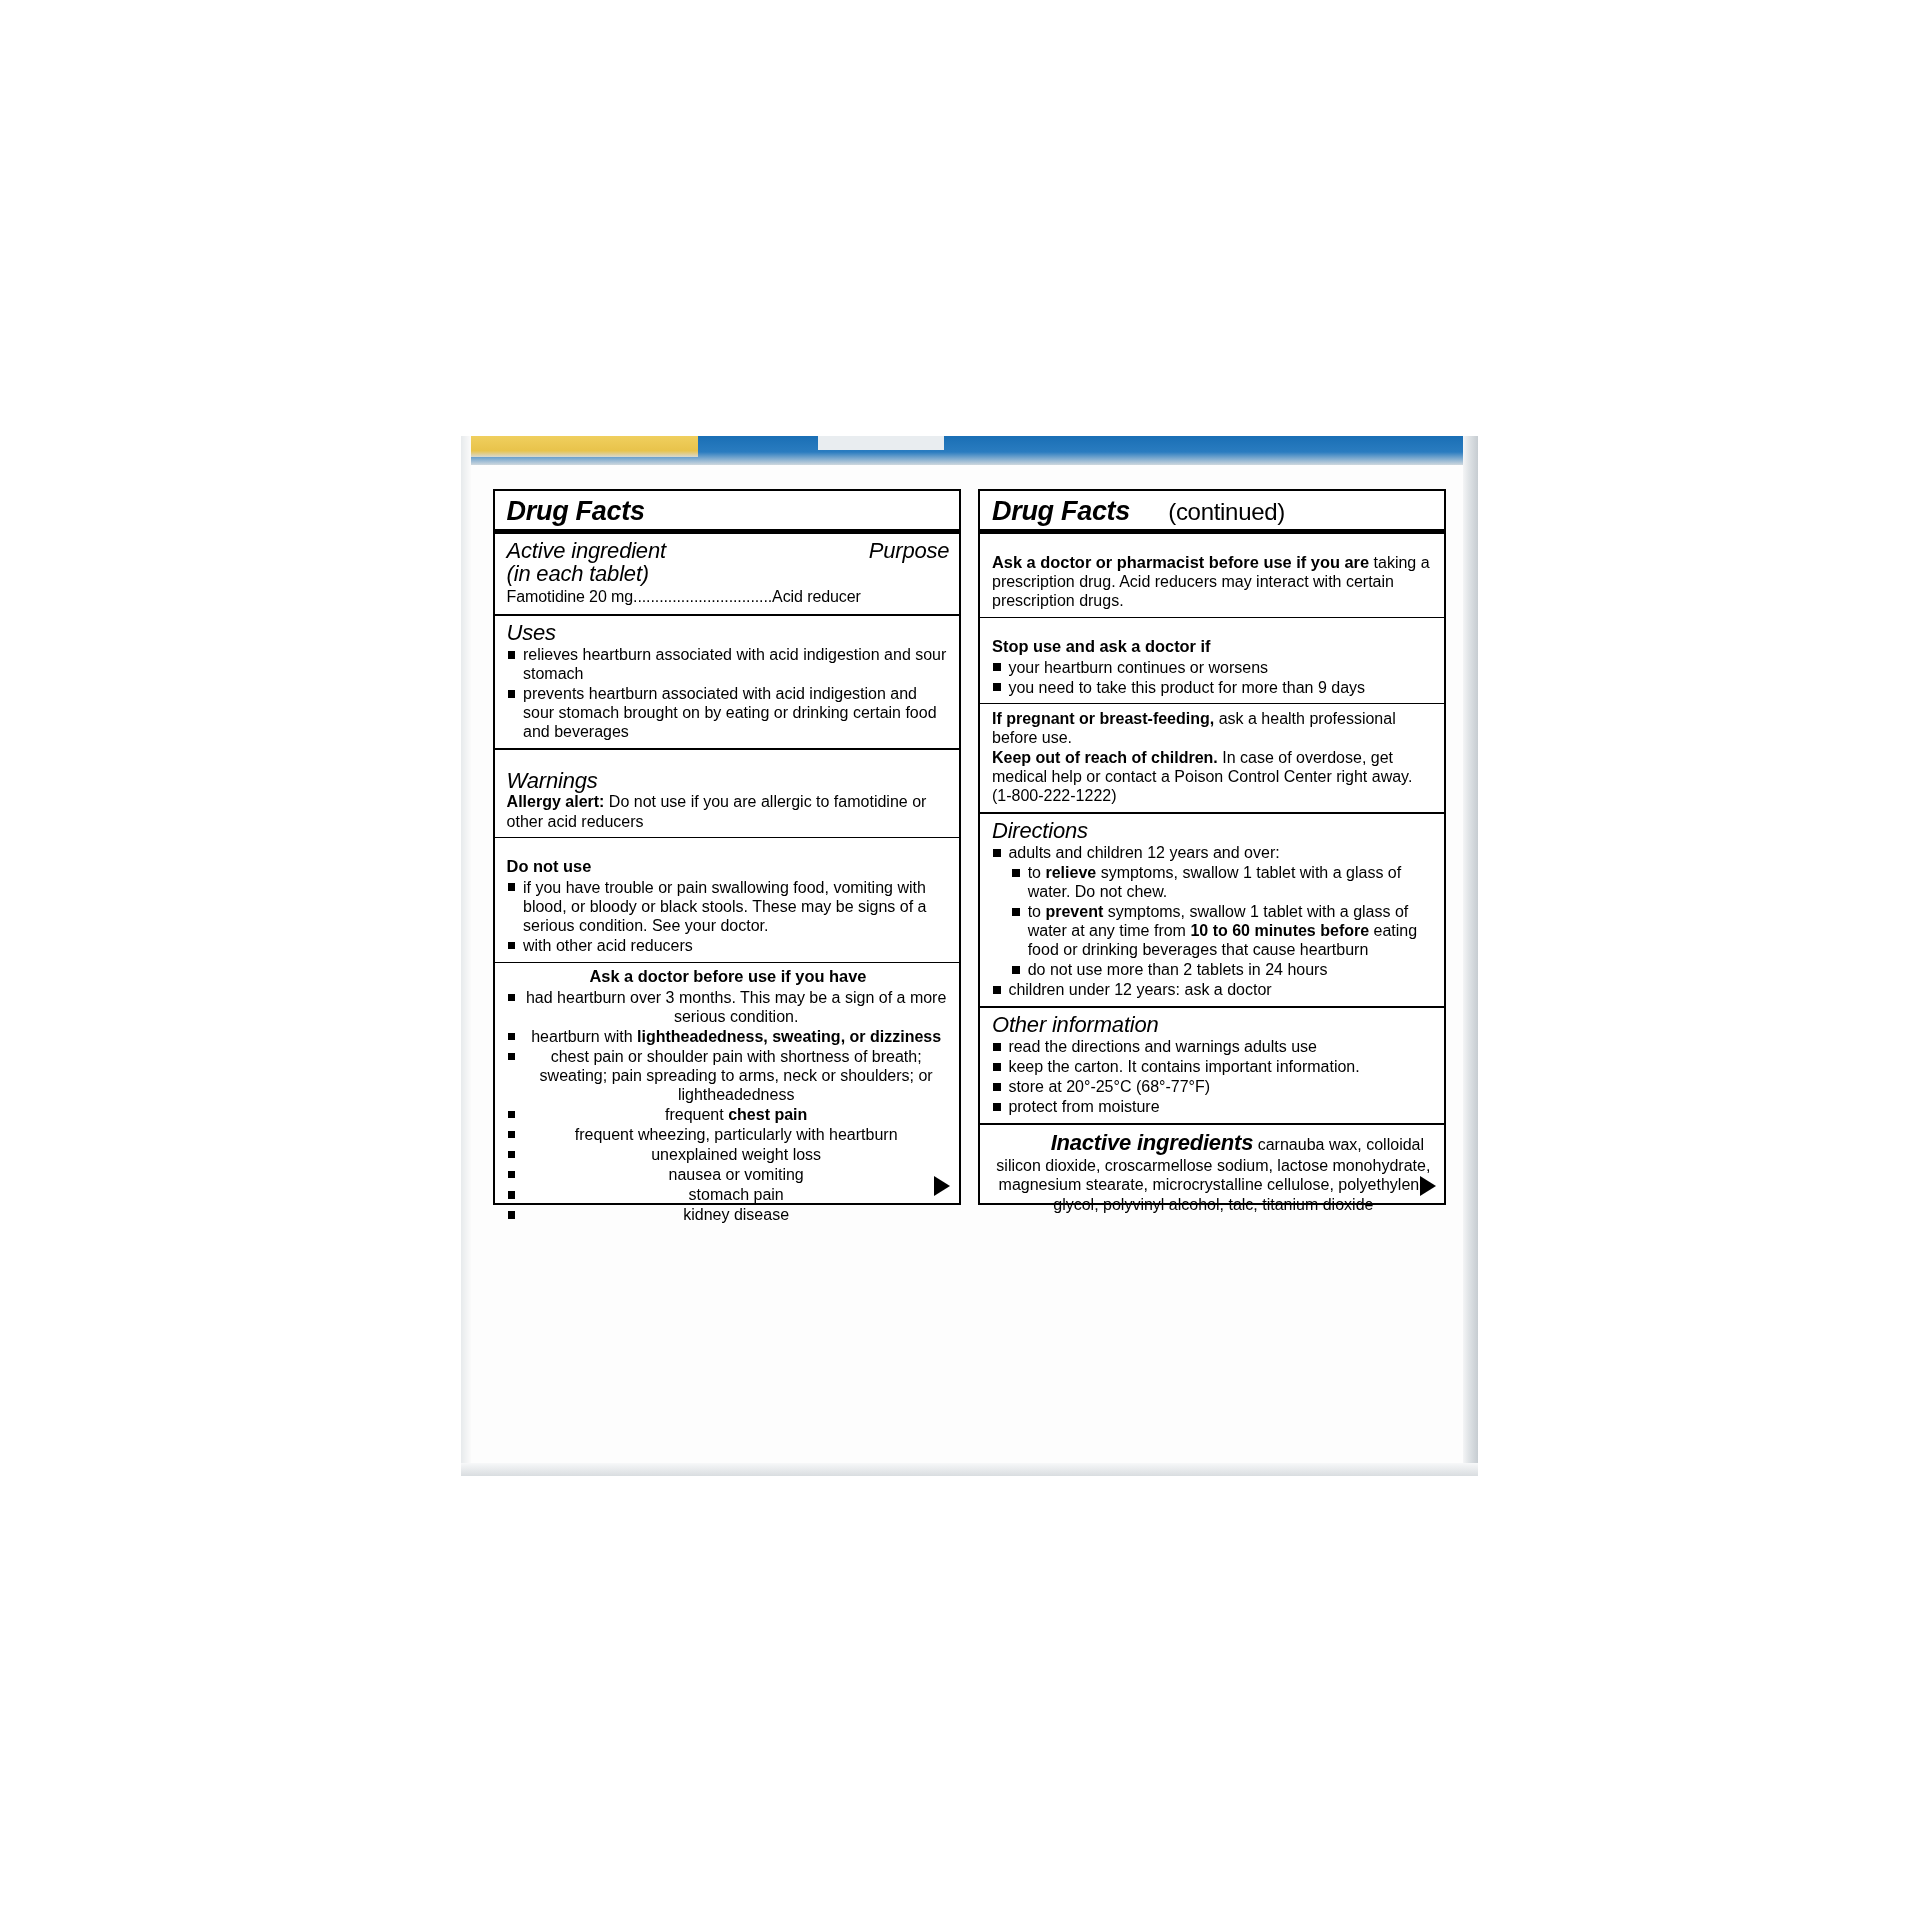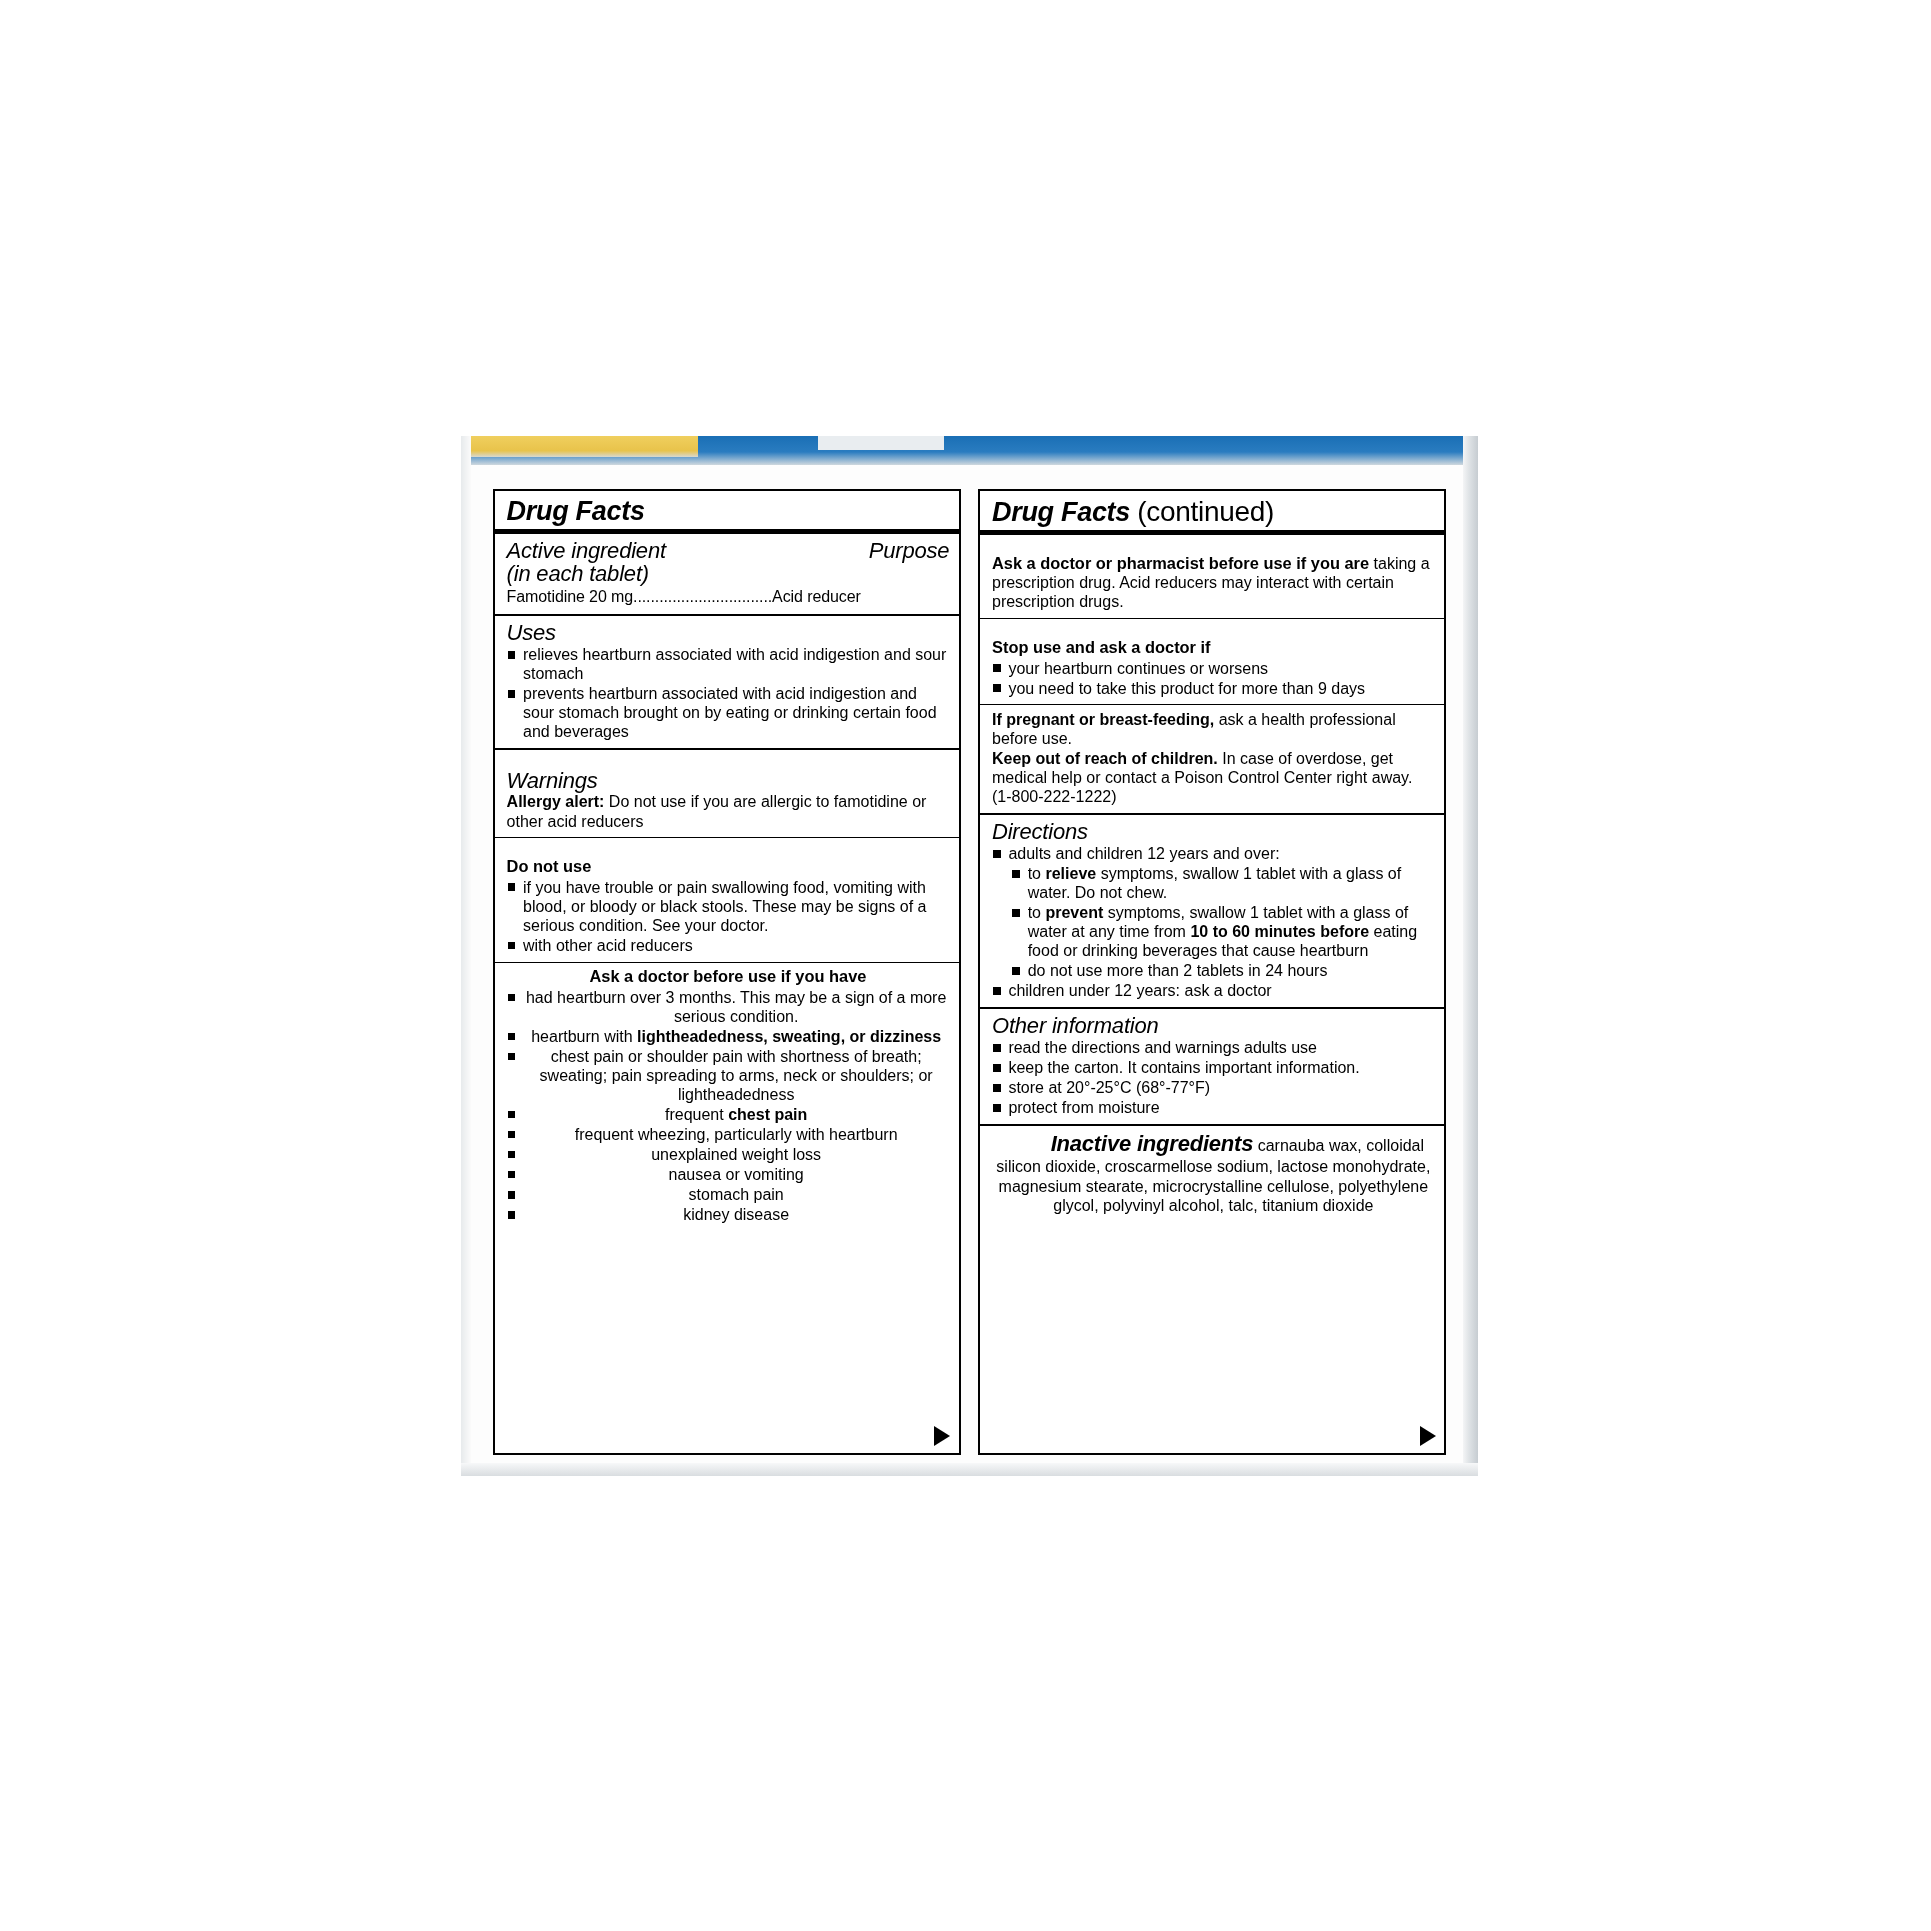--- a/index.html
+++ b/index.html
@@ -82,21 +82,21 @@
     height: 13.5px;
     background: linear-gradient(to bottom, #f7f8f9 0%, #d9dde0 100%);
   }
 
   
   .panel {
     position: absolute;
     left: 32px;
     top: 53px;
     width: 954px;
-    height: 966px;
+    height: 716px;
     display: flex;
     gap: 17.4px;
   }
 
   .col {
     background: #ffffff;
     border: 2.9px solid #000;
     box-sizing: border-box;
     padding: 0;
     position: relative;
@@ -116,21 +116,22 @@
     font-style: italic;
     font-size: 27px;
     letter-spacing: -0.3px;
     line-height: 1.05;
     padding: 5.8px 9.7px 3.9px 11.6px;
     border-bottom: 5.8px solid #000;
   }
   .title .cont {
     font-style: normal;
     font-weight: normal;
-    font-size: 28px;
+    font-size: 24px;
+    margin-left: 31px;
   }
 
   .hdr {
     font-weight: normal;
     font-style: italic;
     font-size: 22px;
     line-height: 1.06;
     letter-spacing: -0.2px;
   }
   .hdr-row {

